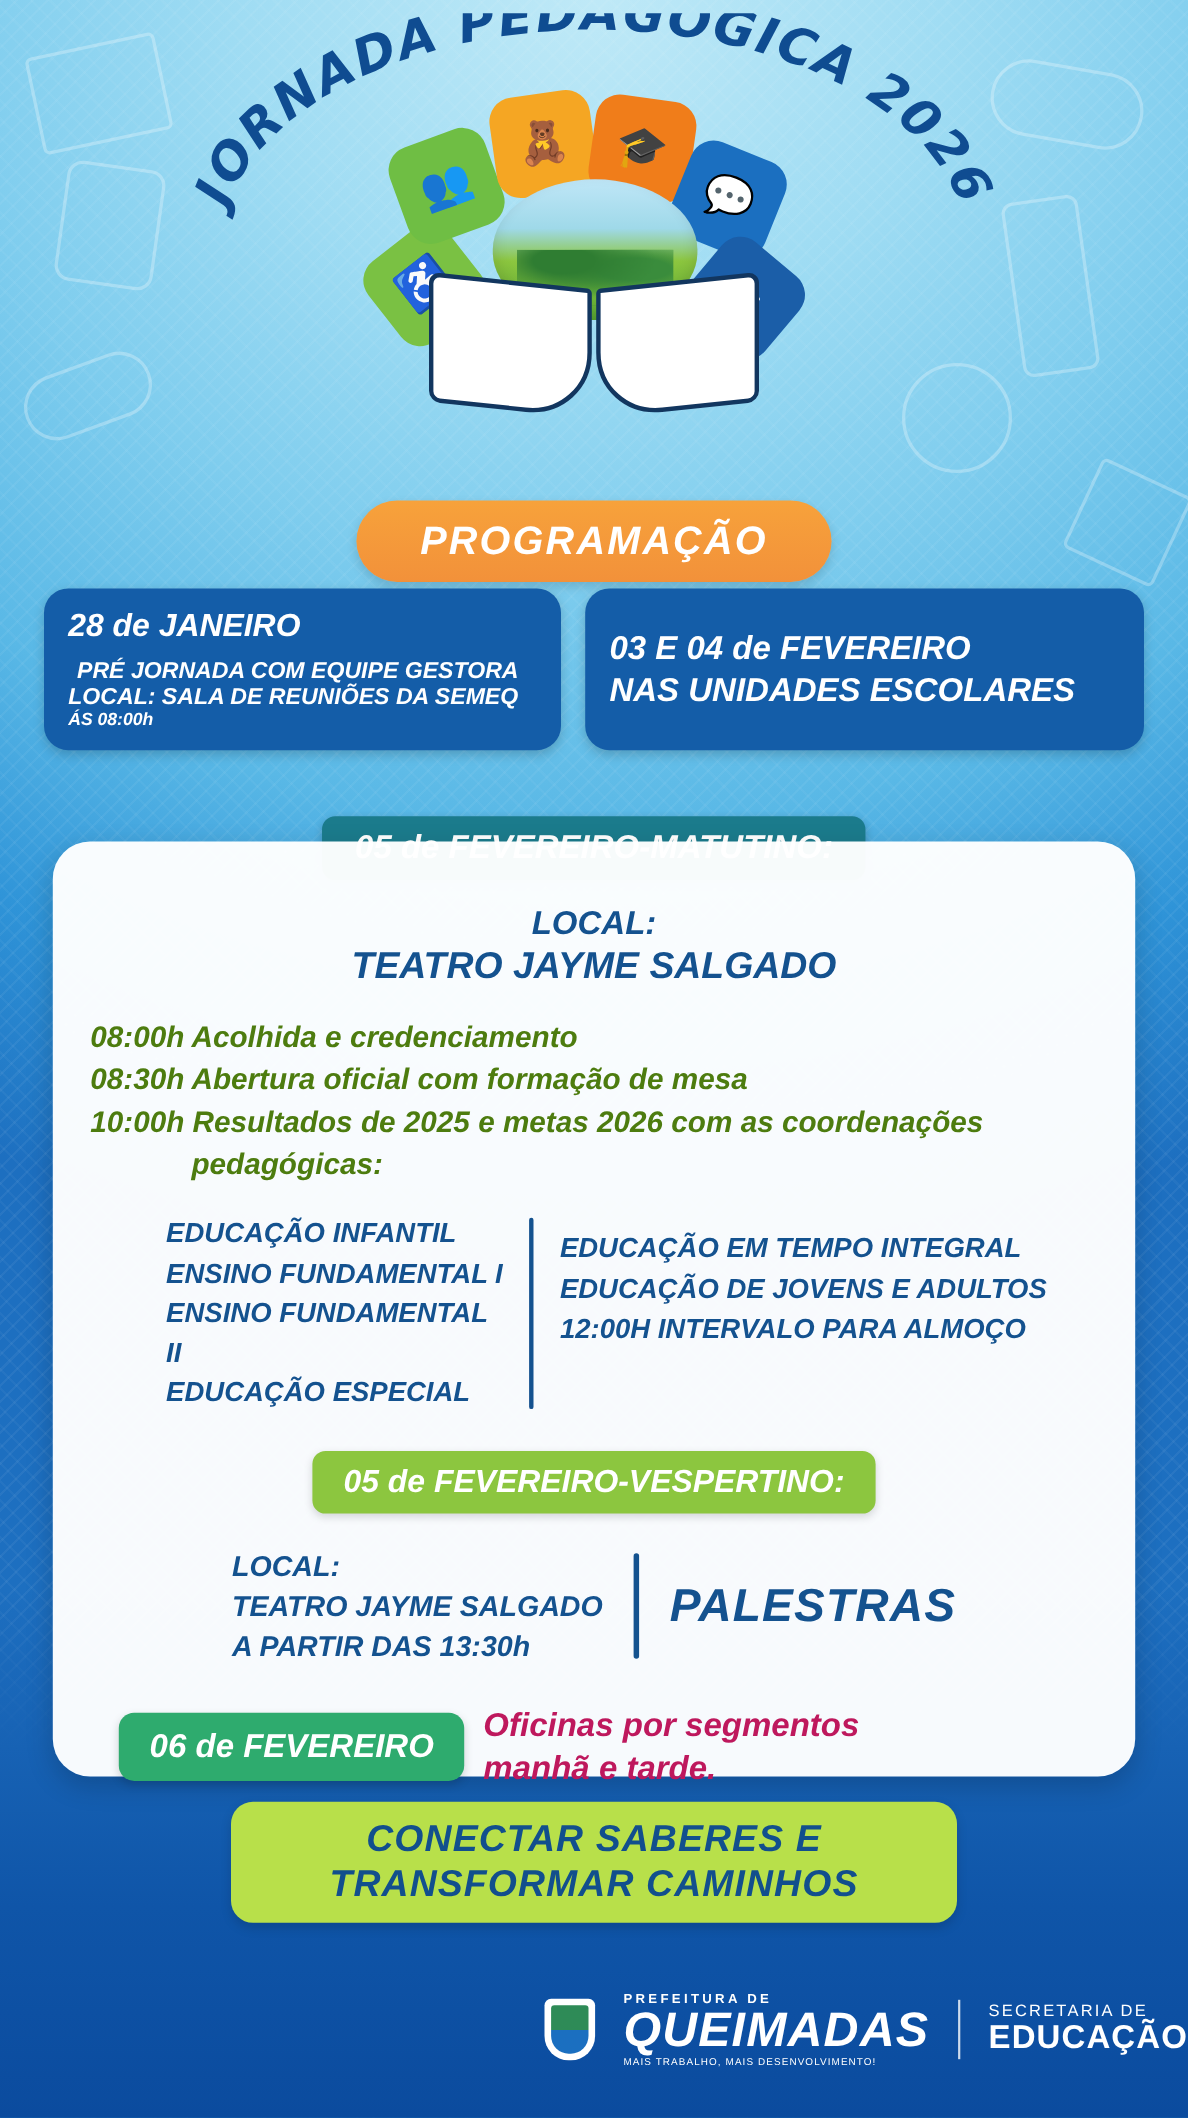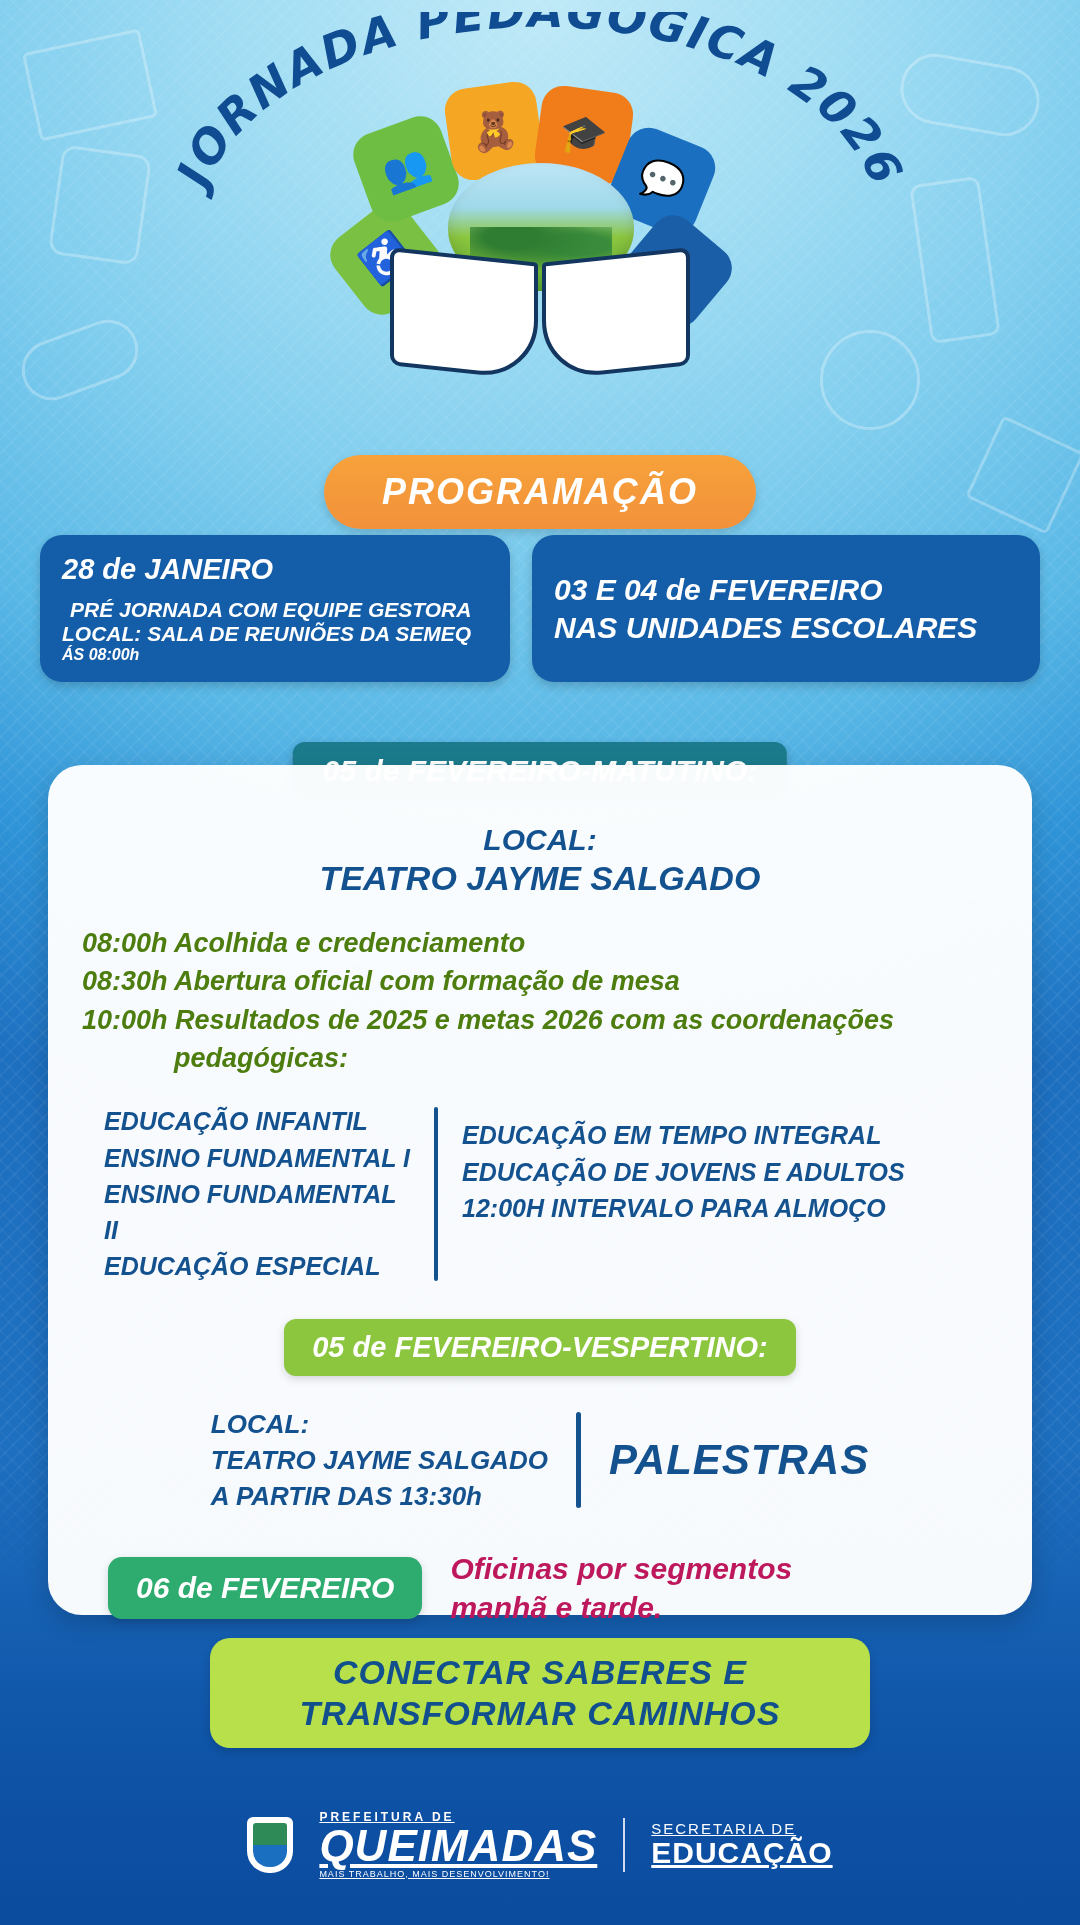--- a/index.html
+++ b/index.html
@@ -163,21 +163,21 @@
     line-height: 1.42;
   }
   .sched .indent { padding-left: 92px; }
 
   .two-col {
     display: flex; margin: 26px 44px 0 56px; color: #14528f;
   }
   .two-col .col {
     font-size: 25px; font-weight: bold; font-style: italic; line-height: 1.45;
   }
-  .two-col .colA { width: 330px; padding-right: 18px; }
+  .two-col .colA { width: 330px; padding-right: 18px; margin-left: 47px; }
   .two-col .divider { width: 4px; background: #14528f; border-radius: 2px; margin: 4px 24px 4px 0; }
   .two-col .colB { flex: 1; padding-top: 14px; }
 
   .badge-green {
     margin: 34px auto 0 auto;
     background: #8cc63f; color: #fff;
     font-size: 29px; font-weight: bold; font-style: italic;
     padding: 12px 28px; border-radius: 12px;
     width: fit-content;
     box-shadow: 0 3px 8px rgba(0,0,0,0.15);
@@ -185,21 +185,21 @@
 
   .vesp {
     display: flex; align-items: center; justify-content: center;
     margin-top: 30px; color: #14528f;
   }
   .vesp .left-txt { font-size: 26px; font-weight: bold; font-style: italic; line-height: 1.4; text-align: left; }
   .vesp .bar { width: 5px; height: 96px; background: #14528f; margin: 0 28px; border-radius: 3px; }
   .vesp .palestras { font-size: 42px; font-weight: bold; font-style: italic; letter-spacing: 1px; }
 
   .feb6 {
-    display: flex; align-items: center; margin: 34px 0 0 60px; gap: 28px;
+    display: flex; align-items: center; margin: 34px 0 0 60px; gap: 17px;
   }
   .chip-green {
     background: #2eab6e; color: #fff;
     font-size: 30px; font-weight: bold; font-style: italic;
     padding: 14px 28px; border-radius: 14px;
     box-shadow: 0 3px 8px rgba(0,0,0,0.15);
   }
   .feb6 .desc {
     color: #be185d; font-size: 30px; font-weight: bold; font-style: italic; line-height: 1.3;
   }
@@ -212,23 +212,22 @@
     border-radius: 20px;
     padding: 14px 20px;
     color: #124f8d; font-size: 34px; font-weight: bold; font-style: italic;
     line-height: 1.2; letter-spacing: 1px;
     box-shadow: 0 4px 10px rgba(0,0,0,0.15);
   }
 
   
   .footer {
     position: absolute; left: 0; right: 0; bottom: 46px;
-    display: flex; align-items: center; justify-content: center; gap: 26px;
+    display: flex; align-items: center; justify-content: flex-end; gap: 26px;
     color: #fff;
-    text-decoration: underline;
   }
   .crest {
     width: 46px; height: 56px;
     background: #fff;
     border-radius: 6px 6px 22px 22px;
     position: relative;
   }
   .crest::after {
     content: ""; position: absolute; inset: 6px;
     background: linear-gradient(180deg, #2e8b57 0 50%, #1b6fc0 50% 100%);

